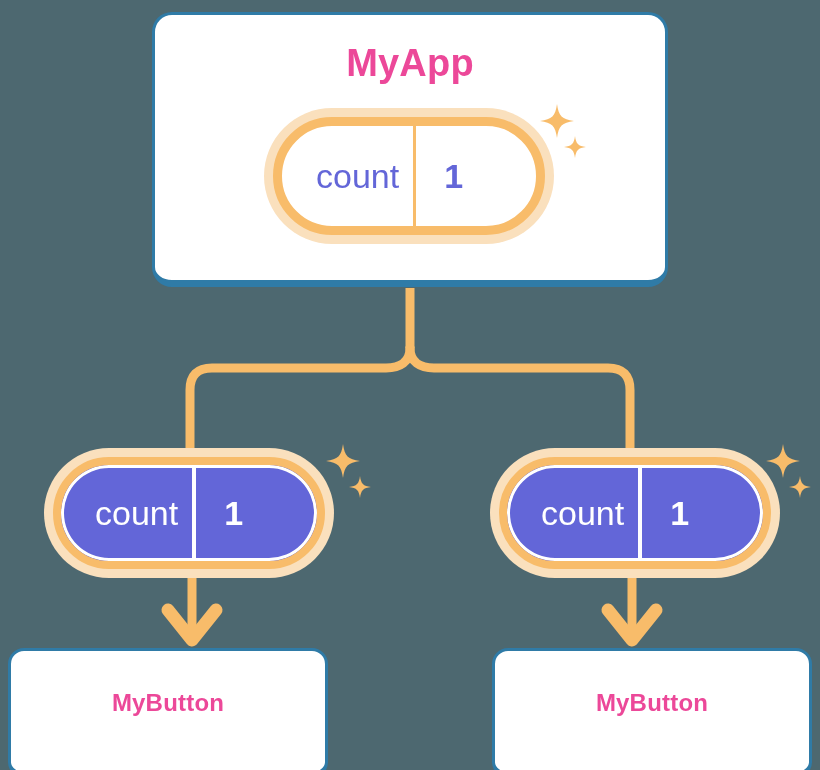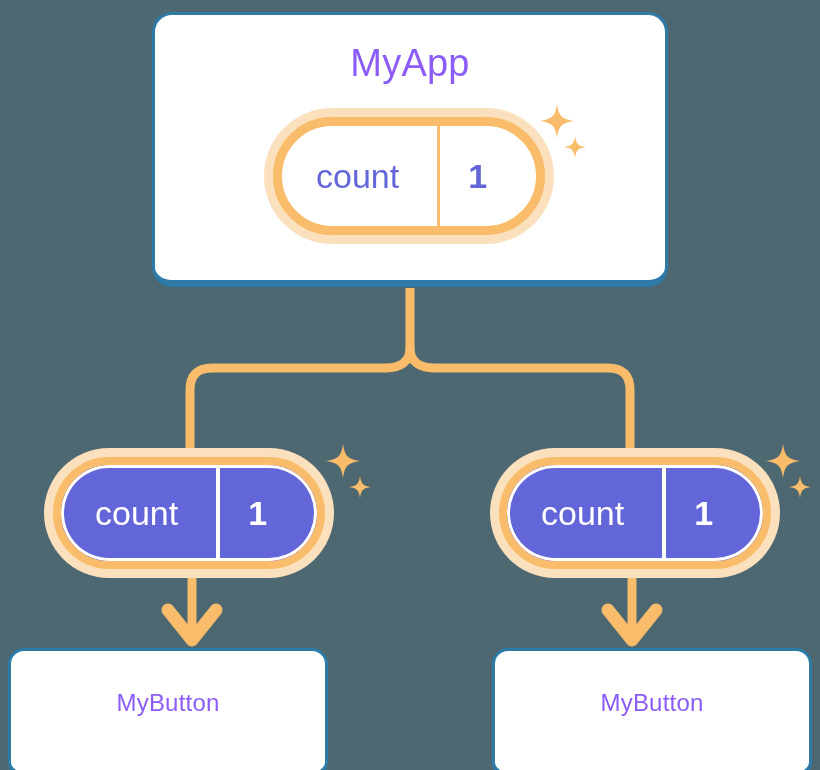--- a/index.html
+++ b/index.html
@@ -34,23 +34,23 @@
   
   .card {
     position: absolute;
     background: #ffffff;
     border: 3px solid #2f7ba7;
     border-bottom-width: 7px;
     border-radius: 18px;
     box-sizing: border-box;
   }
   .card-title {
-    color: #8b5cf6;
+    color: #ec4899;
     font-size: 38px;
-    font-weight: 400;
+    font-weight: 700;
     letter-spacing: 0.2px;
     text-align: center;
     white-space: nowrap;
   }
 
   
   #app-card {
     left: 152px;
     top: 12px;
     width: 516px;
@@ -105,21 +105,21 @@
     display: flex;
     align-items: center;
     justify-content: center;
     box-sizing: border-box;
     white-space: nowrap;
   }
   .pill-key {
     flex: 0 0 auto;
     font-size: 34px;
     font-weight: 400;
-    padding: 0 38px 0 34px;
+    padding: 0 14px 0 34px;
   }
   .pill-val {
     flex: 0 0 auto;
     font-size: 34px;
     font-weight: 700;
     padding: 0 42px 0 28px;
   }
 
   
   #app-pill {

